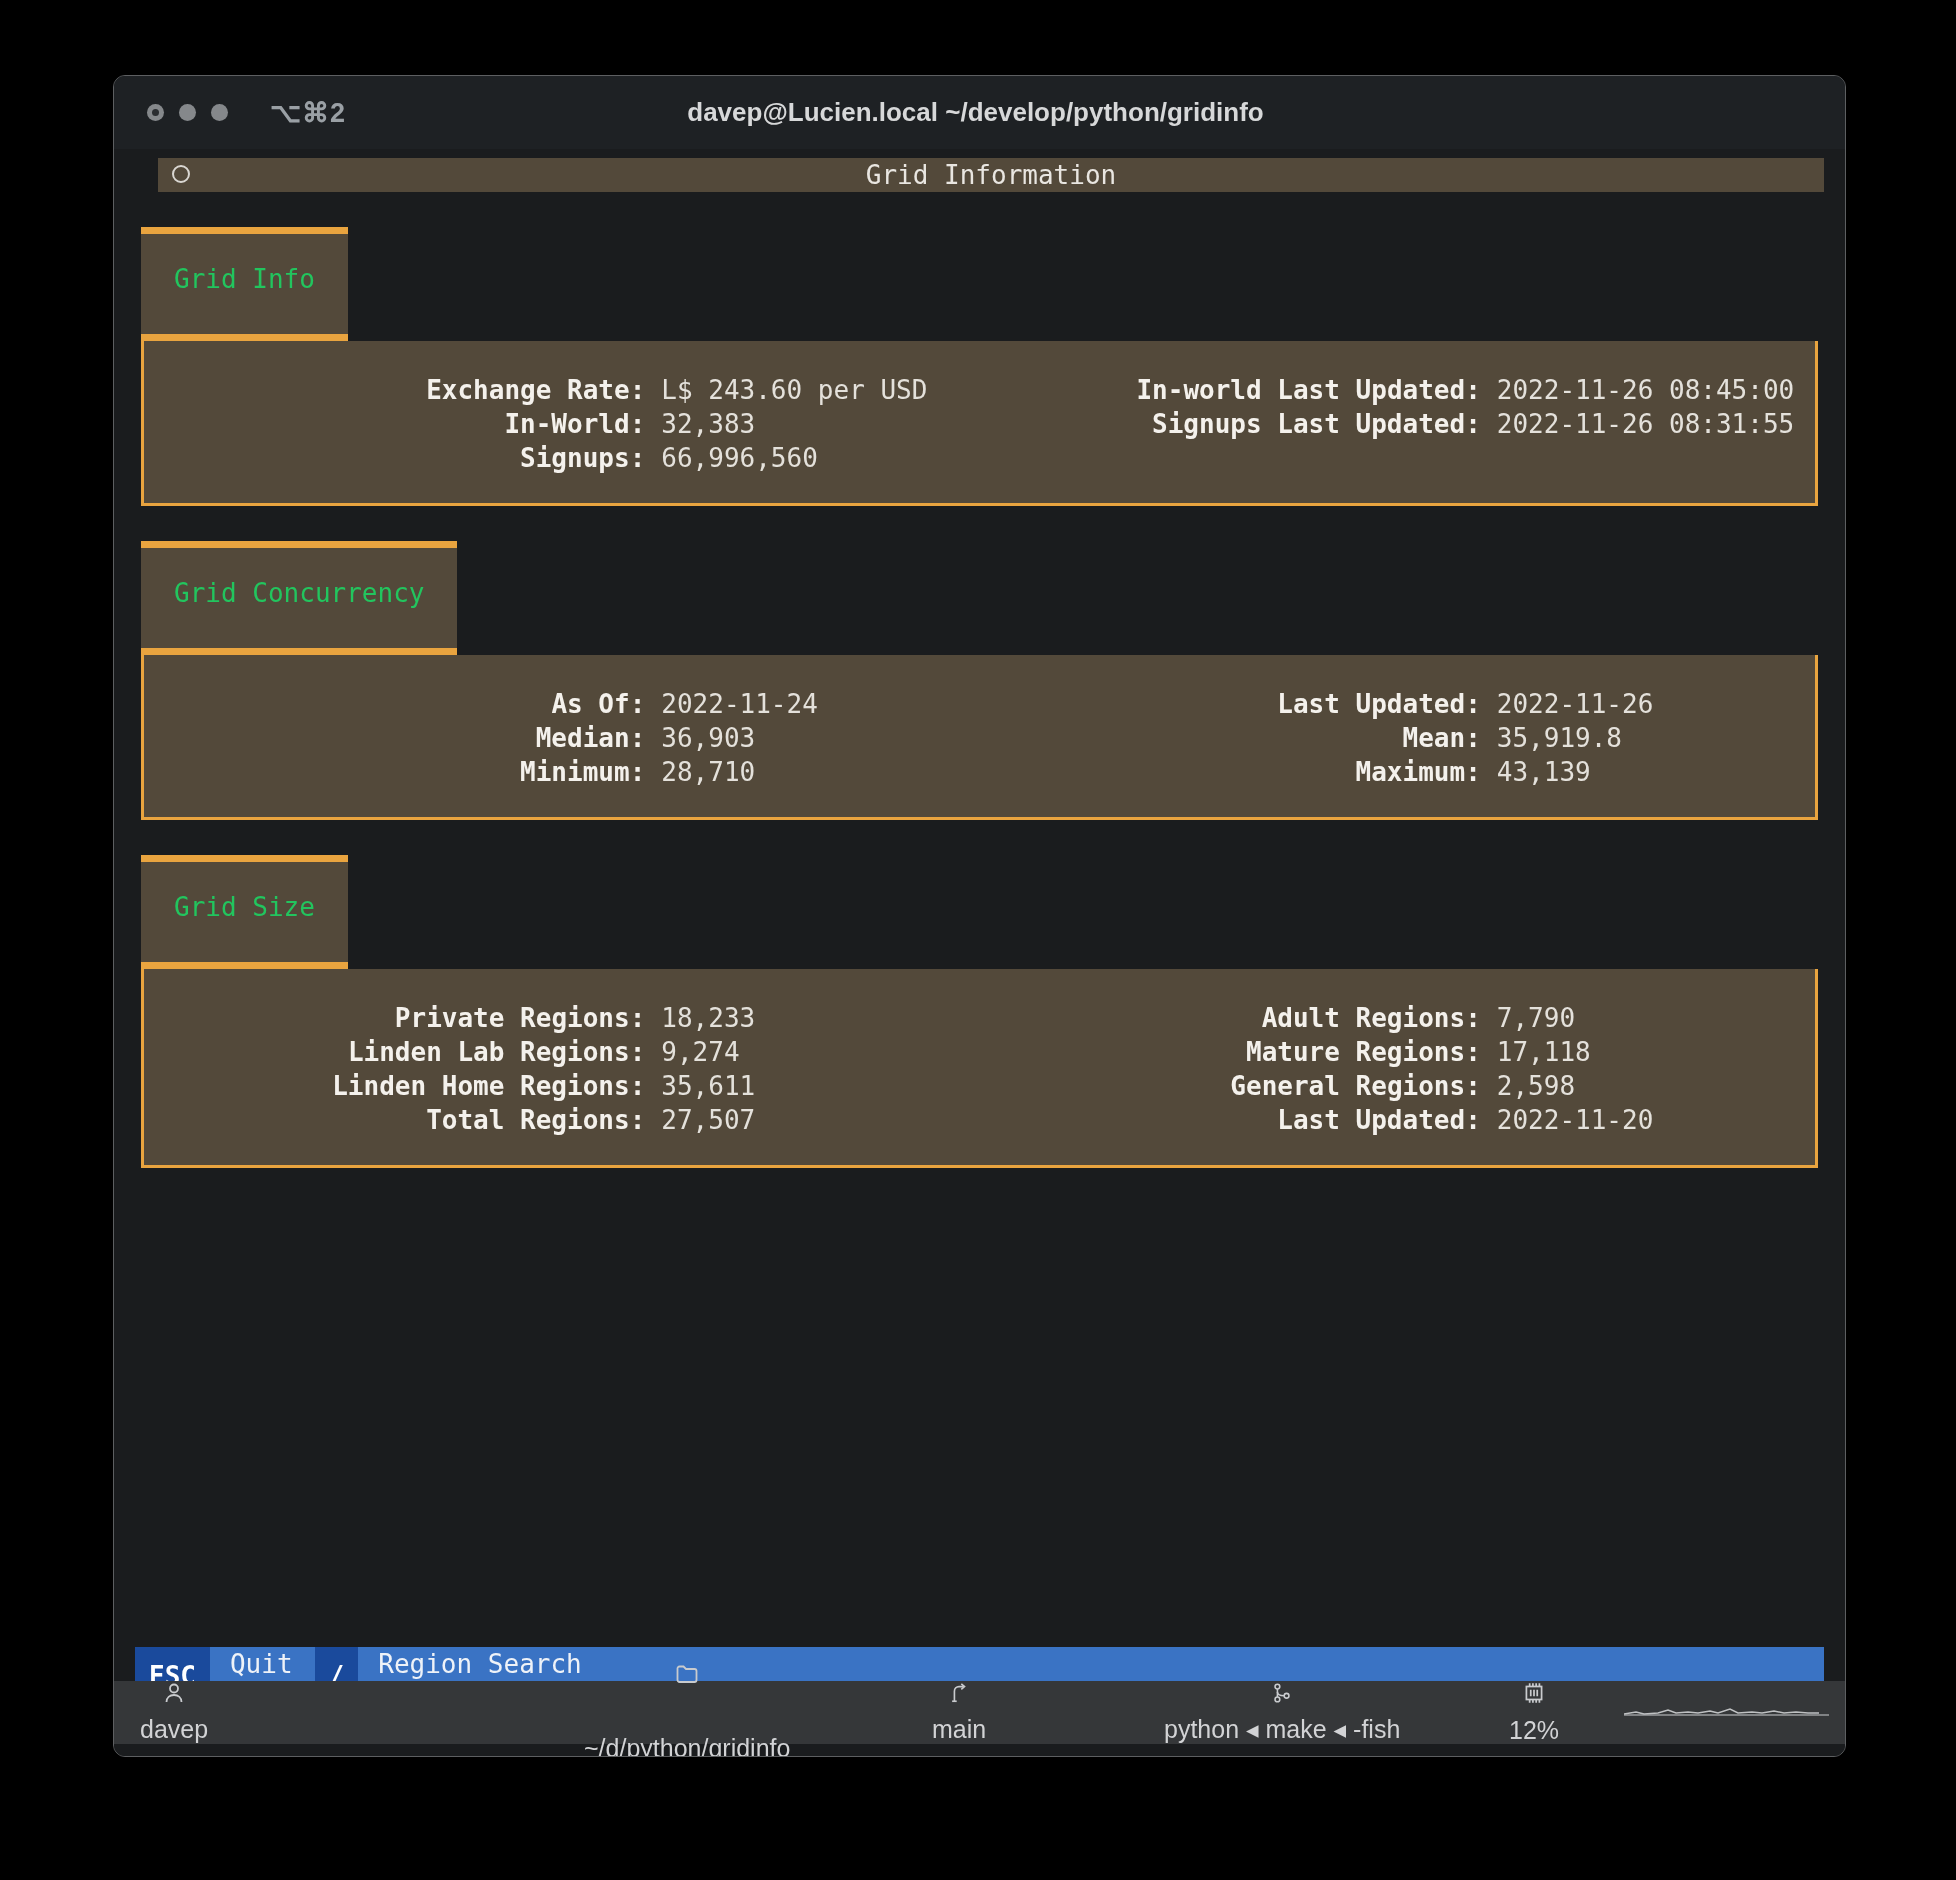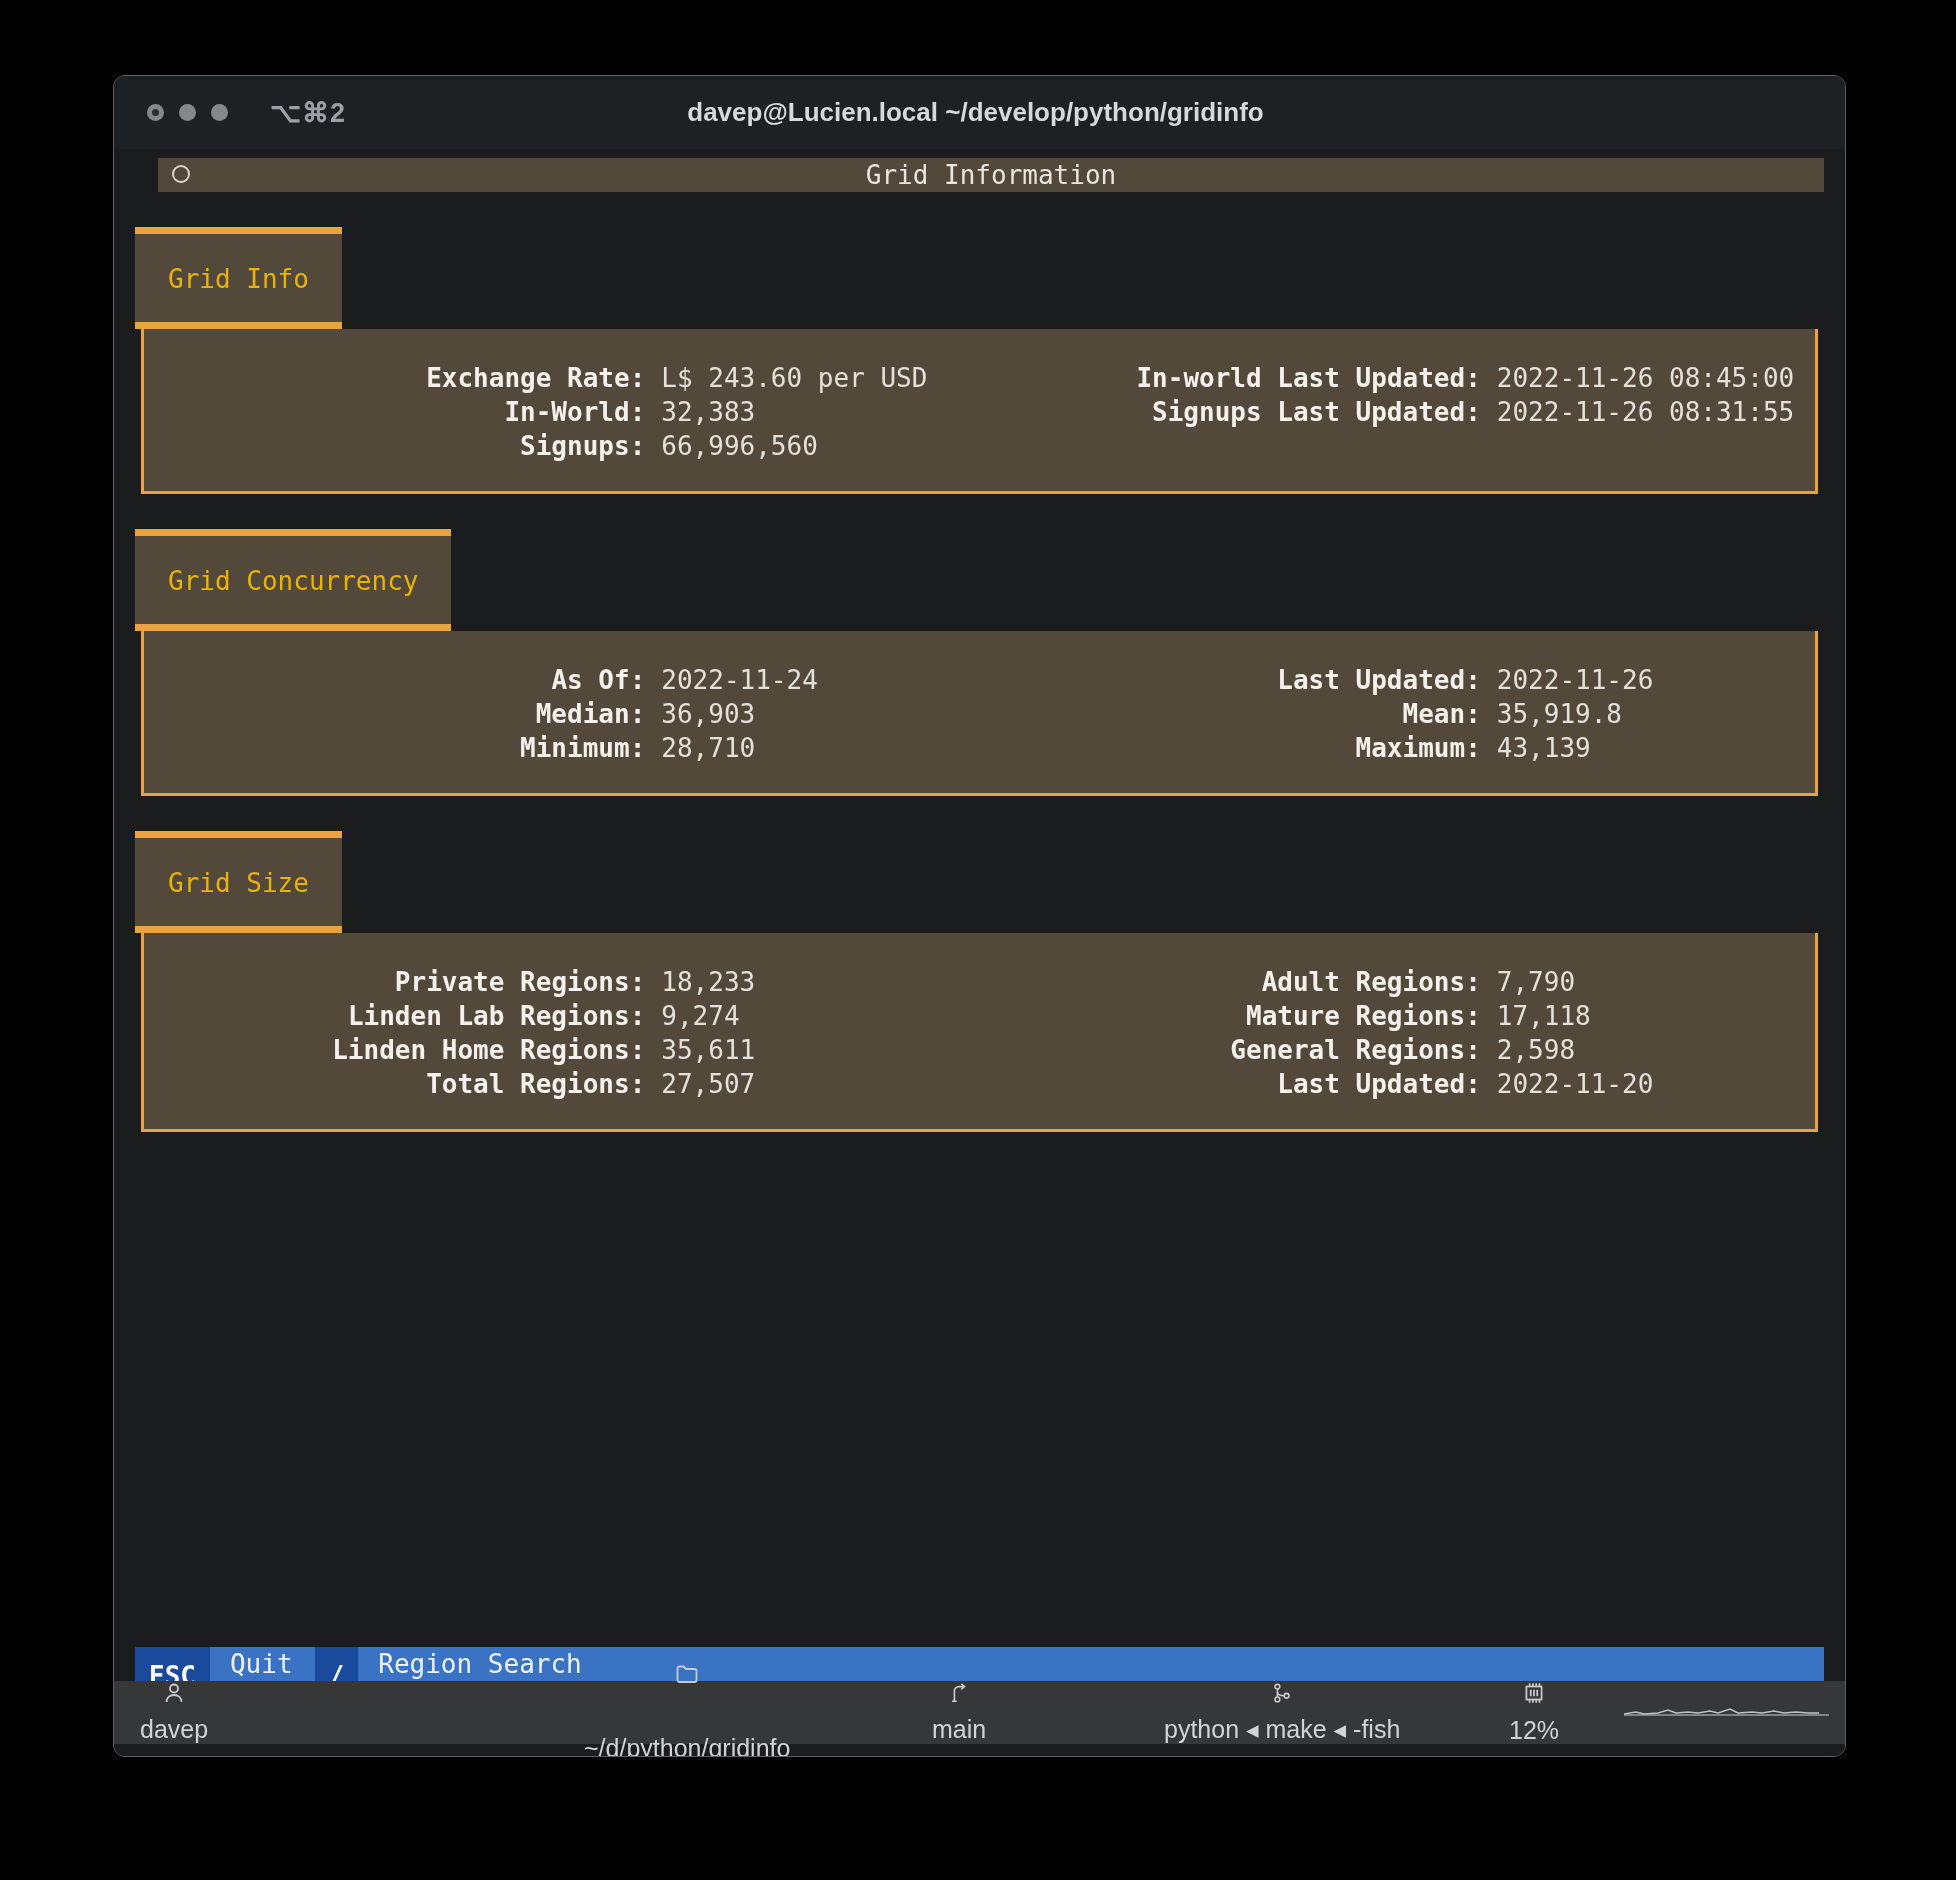--- a/index.html
+++ b/index.html
@@ -42,24 +42,24 @@
     display:flex; align-items:center; justify-content:center;margin-left:23px;
   }
   .app-header-title { color:#e9e6e1; font-size:26px; line-height:34px; }
   .palette-icon {
     position:absolute; left:14px; top:7px; width:18px; height:18px;
     border:2.5px solid #d9d6d1; border-radius:50%;
   }
 
   .section { margin-top:35px; }
   .tab {
-    width:fit-content; 
-    background:#53493A; color:#eab308; font-size:26px;
+    width:fit-content; margin-left:6px;
+    background:#53493A; color:#22c55e; font-size:26px;
     border-top:7px solid #E9A43F; border-bottom:7px solid #E9A43F;
-    padding:30px 33px 28px 33px; line-height:30px;
+    padding:30px 33px 40px 33px; line-height:30px;
   }
   .panel {
     margin:0 6px; background:#53493A;
     border-left:3px solid #E9A43F; border-right:3px solid #E9A43F;
     border-bottom:3px solid #E9A43F;
     padding:32px 0 28px 0; display:flex;
   }
   .fcol { width:50%; display:flex; flex-direction:column; }
   .frow { display:flex; line-height:34px; font-size:26px; }
   .lbl { width:60%; text-align:right; font-weight:bold; color:#f4f1ec; white-space:pre; }

